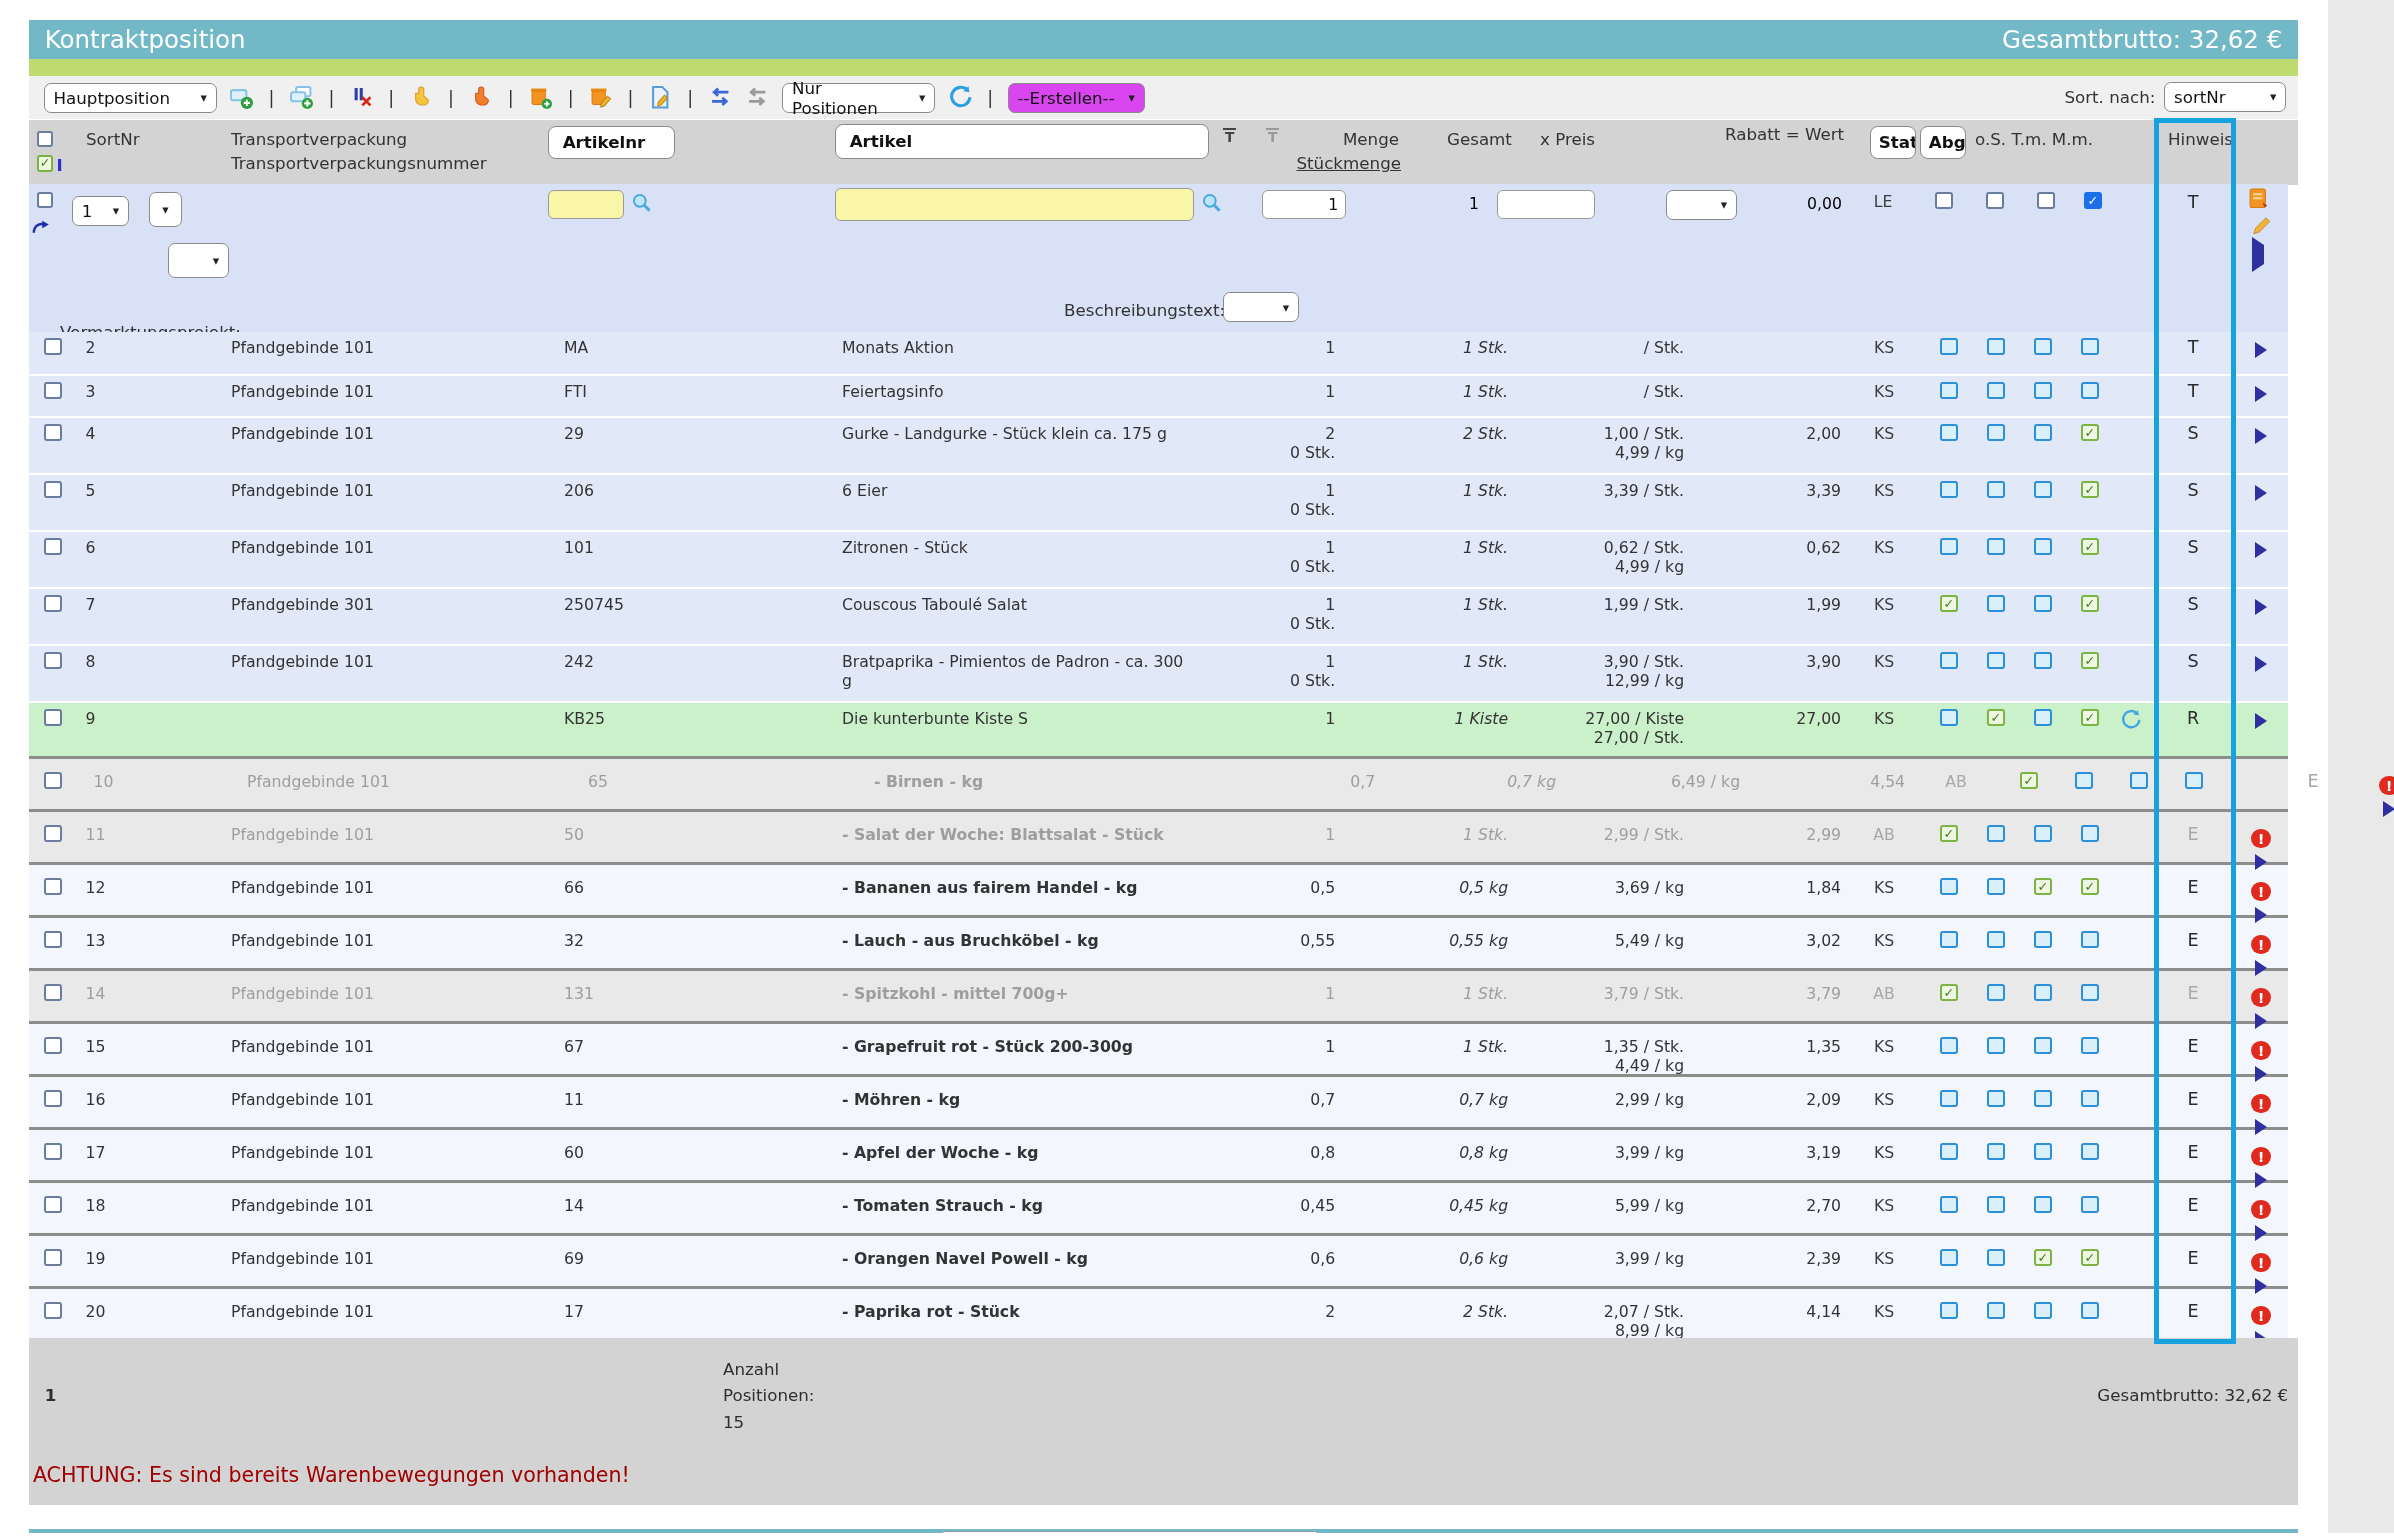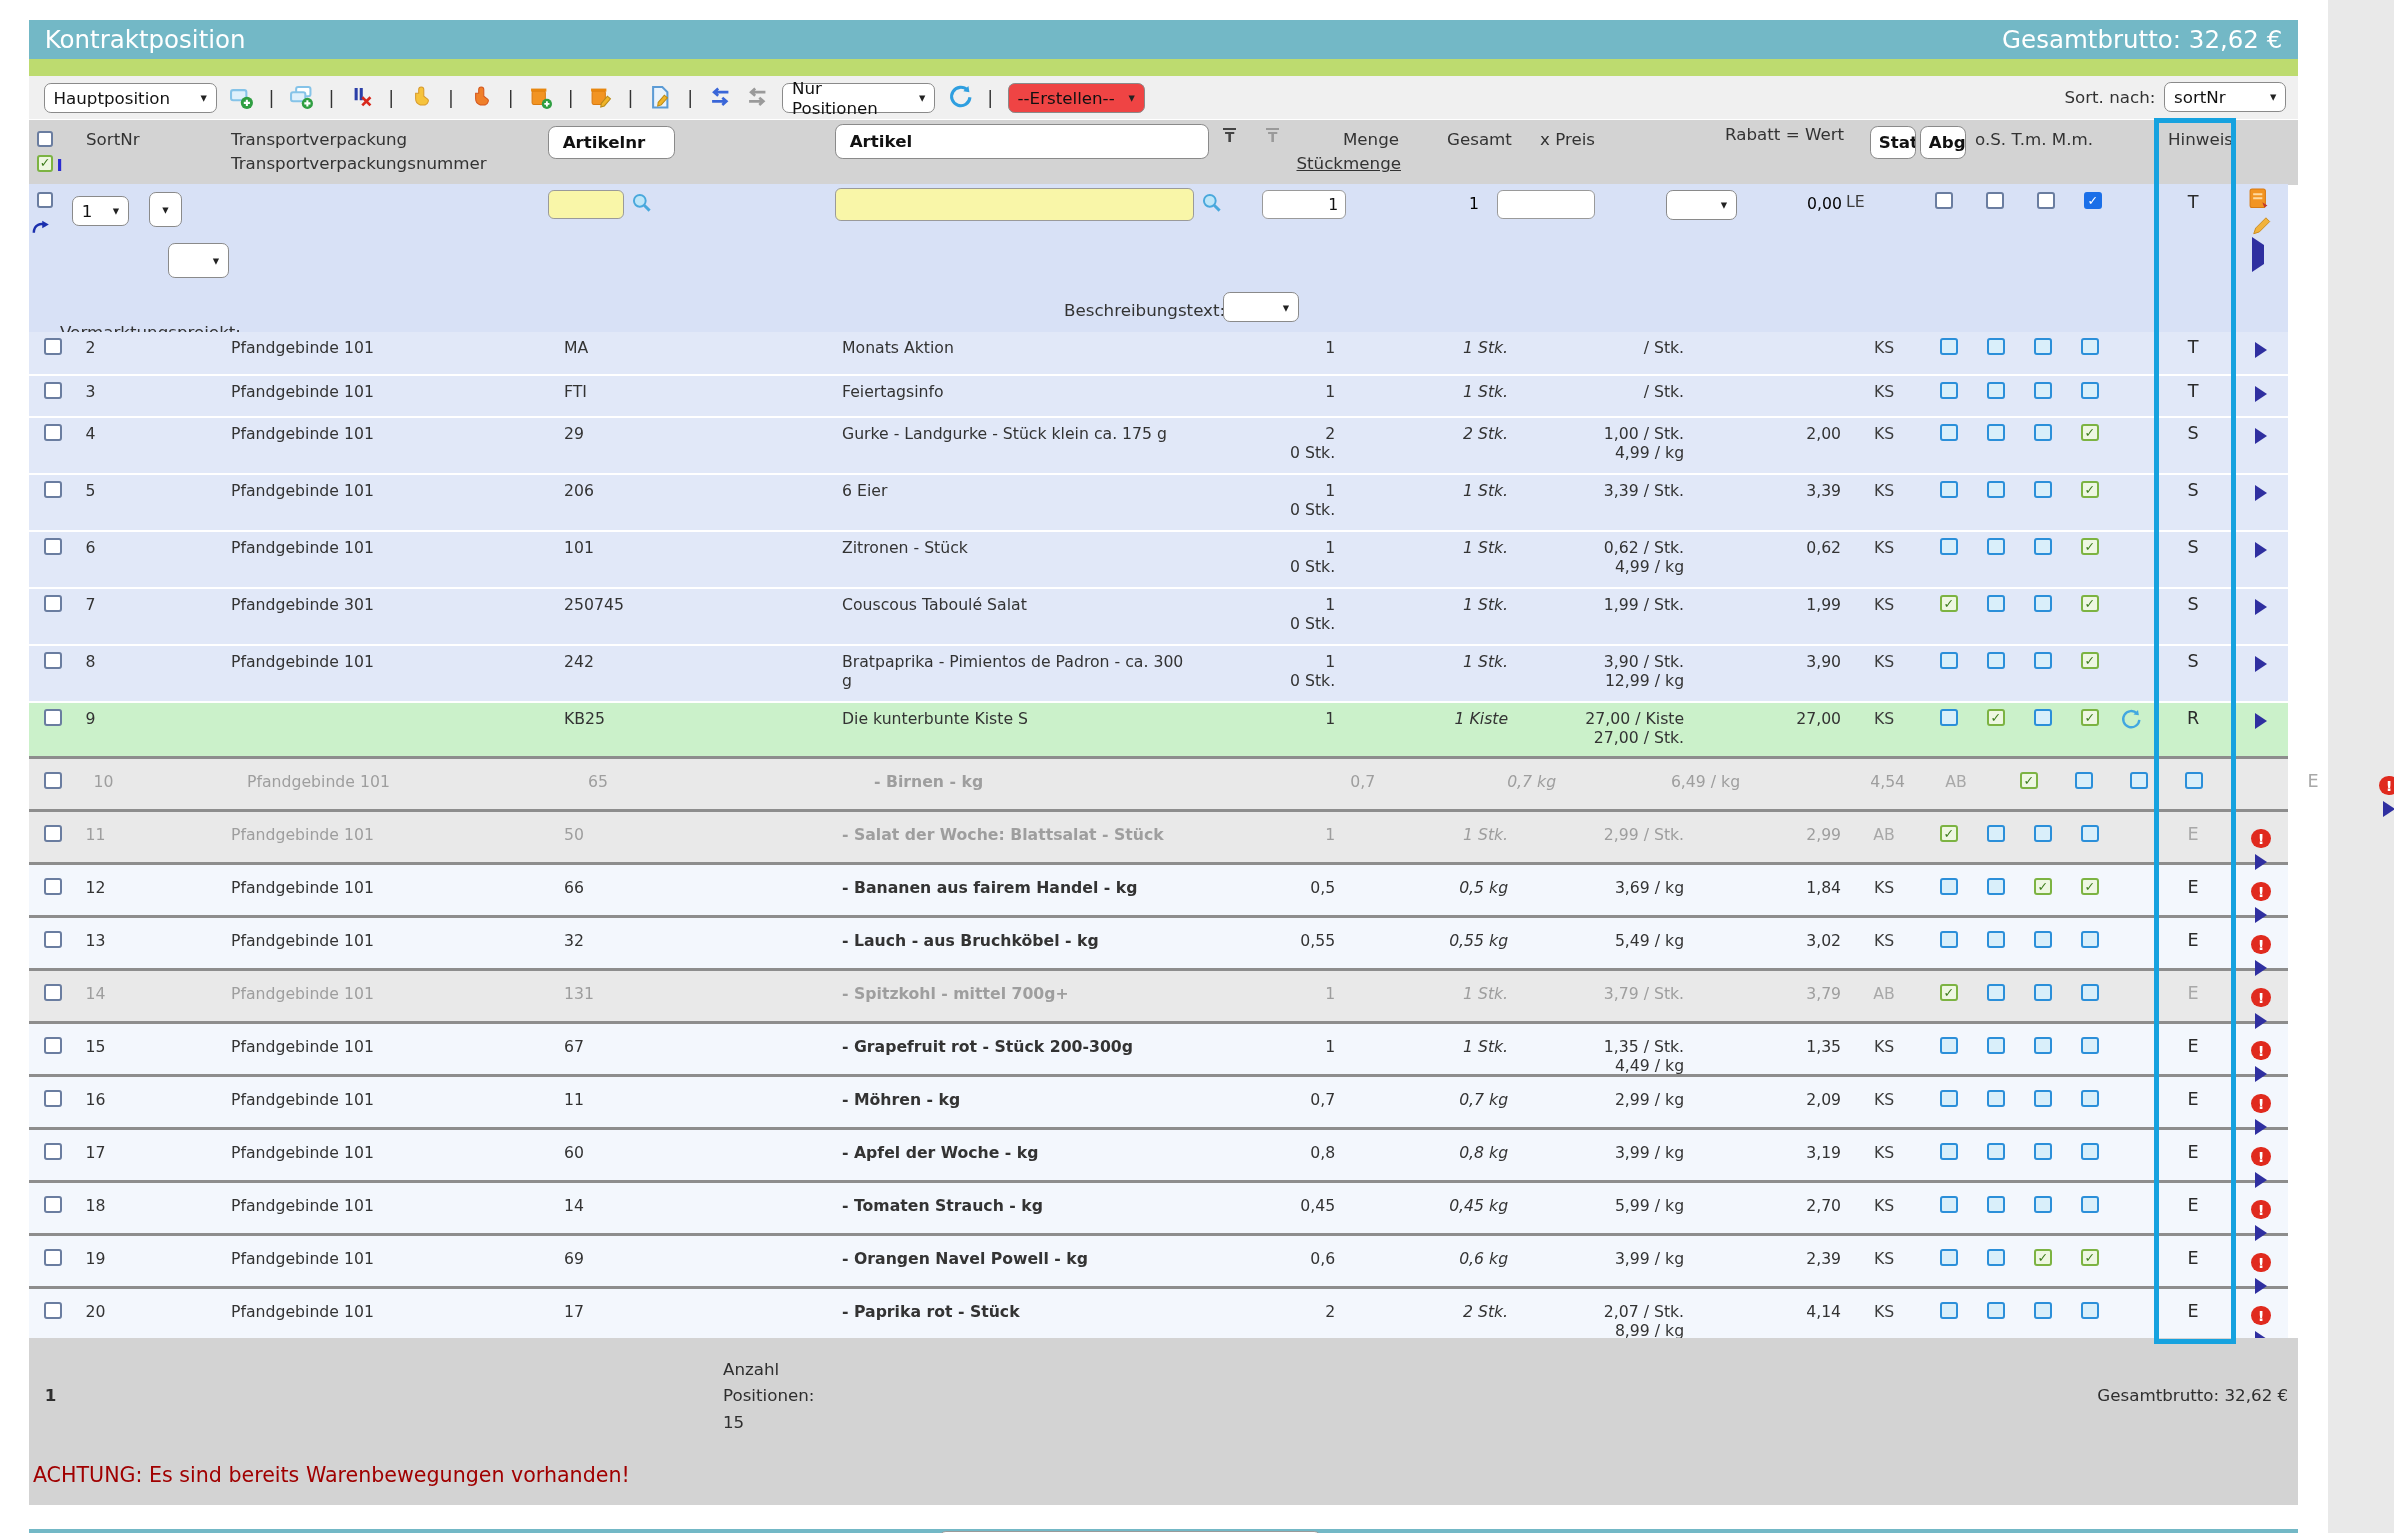--- a/index.html
+++ b/index.html
@@ -10,21 +10,21 @@
     display:flex;align-items:center;justify-content:space-between;padding:0 15.7px;box-sizing:border-box;
     color:#fff;font-size:24.5px;}
   .greenstrip{position:absolute;left:29px;top:59px;width:2269px;height:17.6px;background:#bddb6f;}
   
   .toolbar{position:absolute;left:29px;top:76px;width:2269px;height:43px;background:#f0f0f0;
     display:flex;align-items:center;gap:12.7px;padding:0 0 0 14.7px;box-sizing:border-box;font-size:16.7px;color:#222;}
   .tb-sep{color:#333;font-size:17.6px;padding:0 2px;}
   .select{background:#fff;border:1px solid #8a8a8a;border-radius:6.9px;height:30px;display:flex;
     align-items:center;justify-content:space-between;padding:0 8.8px;box-sizing:border-box;font-size:16.7px;color:#111;}
   .select .arr{margin-left:9.8px;font-size:12.7px;color:#222;}
-  .select.yellow{background:#ef4444;}
+  .select.yellow{background:#d946ef;}
   .icon24{width:24.5px;height:24.5px;display:inline-block;vertical-align:middle;}
   .sort-box{position:absolute;right:11.8px;top:5.9px;display:flex;align-items:center;gap:8.8px;}
   
   .thead{position:absolute;left:29px;top:120px;width:2269px;height:65px;background:#d3d3d3;font-size:16.7px;color:#333;}
   .abs{position:absolute;}
   .hbtn{background:#fff;border:1px solid #8a8a8a;border-radius:7.8px;font-weight:bold;color:#111;
     display:flex;align-items:center;box-sizing:border-box;overflow:hidden;white-space:nowrap;}
   .cbx{width:16.7px;height:16.7px;border:2px solid #6a7da0;border-radius:2.9px;background:#fff;box-sizing:border-box;}
   .cbx-greenchecked{width:16.7px;height:16.7px;border:2px solid #7cb342;border-radius:2.9px;background:#eef7e0;
     box-sizing:border-box;color:#3f7d1e;font-size:12.7px;line-height:12.7px;text-align:center;font-weight:bold;}
@@ -239,21 +239,21 @@
           <path d="M13.5 13.5L19 19" stroke="#49a8dc" stroke-width="3"></path>
         </svg>
     </span>
     <input class="white-input abs" style="left: 1233px; top: 5.9px; width: 84px; height: 29px;" value="1">
     <span class="abs" style="left:1362px;top:9.8px;width:88px;text-align:right;font-size:15.7px;">1</span>
     <div class="white-input abs" style="left:1468px;top:5.9px;width:98px;height:29px;"></div>
     <div class="select abs" style="left:1637px;top:5.9px;width:71px;justify-content:flex-end;">
       <span class="arr">▾</span>
     </div>
     <span class="abs" style="left:1725px;top:9.8px;width:88px;text-align:right;font-size:15.7px;">0,00</span>
-    <span class="abs" style="left:1817px;top:7.8px;width:74px;text-align:left;font-size:15.7px;color:#3c3c3c;">LE</span>
+    <span class="abs" style="left:1817px;top:7.8px;width:74px;text-align:center;font-size:15.7px;color:#3c3c3c;">LE</span>
     <div class="cb cb-w abs" style="left:1906px;top:7.8px;"></div>
     <div class="cb cb-w abs" style="left:1957px;top:7.8px;"></div>
     <div class="cb cb-w abs" style="left:2008px;top:7.8px;"></div>
     <div class="cb cb-b abs" style="left:2055px;top:7.8px;">✓</div>
     <span class="abs" style="left:2123px;top:7.8px;width:82px;text-align:center;font-size:17.6px;color:#2b2b2b;">T</span>
     <span class="abs icon24" style="left:2217px;top:2px;">
       <svg viewBox="0 0 24 24" width="24.5" height="24.5">
           <rect x="4" y="3" width="15" height="18" rx="2" fill="#f29422" stroke="#d97b12"></rect>
           <path d="M7 8h9M7 12h9" stroke="#ffd9a0" stroke-width="2"></path>
           <path d="M16 16l5 3-3 2z" fill="#c0392b"></path>

